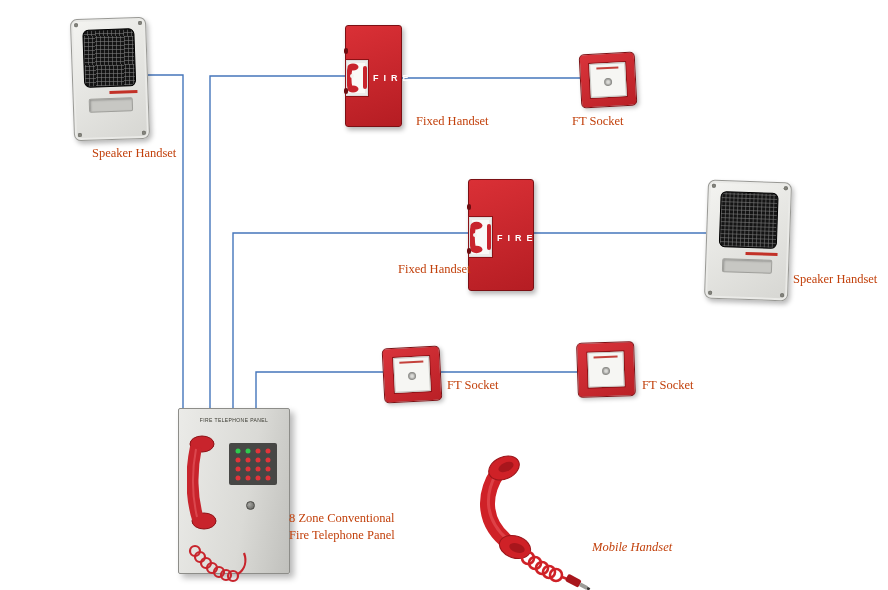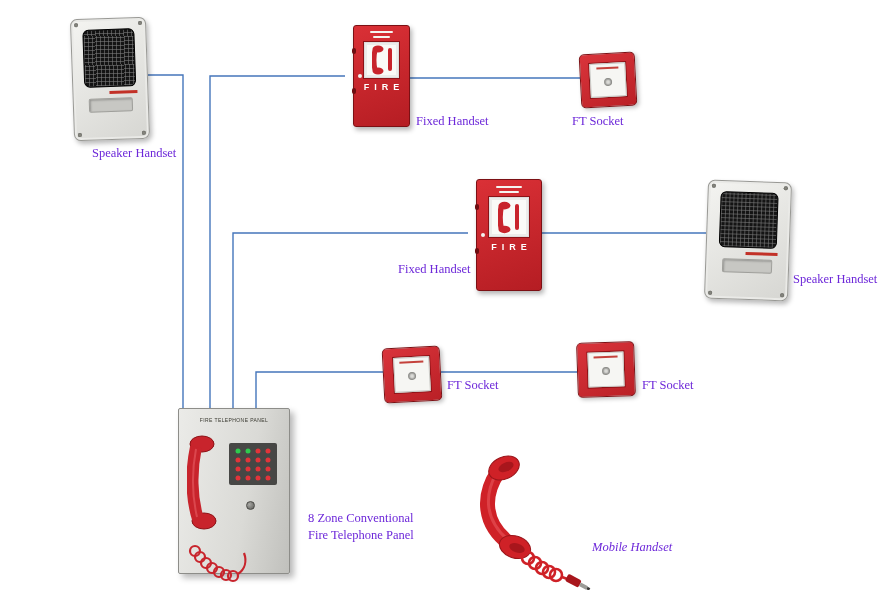--- a/index.html
+++ b/index.html
@@ -1,42 +1,42 @@
 <!DOCTYPE html>
 <html><head>
 <meta charset="utf-8">
 <style>
   * { margin:0; padding:0; box-sizing:border-box; }
   body { background:#fff; }
   .canvas { position:relative; width:888px; height:590px; background:#ffffff; overflow:hidden;
             font-family:"Liberation Serif","DejaVu Serif",serif; }
   svg.wires { position:absolute; left:0; top:0; z-index:0; }
   .device { position:absolute; z-index:2; }
-  .lbl { position:absolute; z-index:3; font-size:12.5px; color:#6d28d9; white-space:nowrap; }
+  .lbl { position:absolute; z-index:3; font-size:12.5px; color:#c2410c; white-space:nowrap; }
 
   
   .speaker { border-radius:7px; background:linear-gradient(145deg,#f4f4f1,#d6d6d2);
              border:1px solid #989894; box-shadow:2px 3px 5px rgba(0,0,0,.28), inset 0 0 0 2px #eaeae7; }
   .sp-grille { margin:10px auto 4px; width:70%; height:48%;
                background-color:#141414;
                background-image:repeating-linear-gradient(0deg, rgba(130,130,130,.55) 0 1px, transparent 1px 4px),
                                 repeating-linear-gradient(90deg, rgba(130,130,130,.55) 0 1px, transparent 1px 4px);
                border-radius:6px; border:1px solid #000; }
   .sp-red { width:38%; height:3px; background:#c23127; margin:3px 14% 3px auto; }
   .sp-window { width:60%; height:12%; background:#c7c7c3; border:1px solid #9f9f9b;
                margin:4px auto; border-radius:2px; box-shadow:inset 1px 1px 2px rgba(0,0,0,.25); }
   .screw { position:absolute; width:4px; height:4px; border-radius:50%; background:#87877f;
            box-shadow:inset 0 0 1px #222; }
   .screw.tl{left:3px;top:3px} .screw.tr{right:3px;top:3px}
   .screw.bl{left:3px;bottom:3px} .screw.br{right:3px;bottom:3px}
 
   
   .fixed { background:linear-gradient(160deg,#da3036,#b51d23); border:1px solid #7c1014;
            border-radius:3px; box-shadow:2px 3px 5px rgba(0,0,0,.3);
-           display:flex; flex-direction:column; align-items:center;margin-left:8px; }
+           display:flex; flex-direction:row; align-items:center; }
   .fh-dash { background:#f5f5f1; height:2px; border-radius:1px; }
   .fh-d1 { width:42%; margin-top:9%; } .fh-d2 { width:30%; margin-top:3px; }
   .fh-panel { background:#fafaf7; border:1px solid #ddd; box-shadow:0 0 0 1px #8c1216, inset 0 0 0 2px #ececea;
               width:62%; height:36%; margin:7% auto 0; display:flex; align-items:center; justify-content:center; gap:4px; }
   .fh-bar { width:4px; height:68%; background:#c8242c; border-radius:2px; }
   .fh-hinge { position:absolute; left:-2px; width:4px; height:6px; background:#6d0d11; border-radius:2px; }
   .fh-dot { position:absolute; left:4px; top:48%; width:4px; height:4px; border-radius:50%; background:#f3f3ef; }
   .fire-text { color:#fff; font-family:"Liberation Sans","DejaVu Sans",sans-serif; font-weight:bold;
                font-size:9px; letter-spacing:5px; text-indent:5px; margin-top:8%; }
 
@@ -203,21 +203,21 @@
           <circle cx="19" cy="22" r="5"></circle>
             <circle cx="25" cy="27" r="5"></circle>
           <circle cx="32" cy="31" r="5"></circle>
             <circle cx="39" cy="34" r="5"></circle>
           <circle cx="46" cy="35" r="5"></circle>
           <path d="M51,33 C58,28 60,20 57,12"></path>
         </g>
       </svg>
     </div>
   </div>
-  <div class="lbl" style="left:308px; top:510px; line-height:1.35;">
+  <div class="lbl" style="left:289px; top:510px; line-height:1.35;">
     <div>8 Zone Conventional</div>
     <div>Fire Telephone Panel</div>
   </div>
 
   <div class="device mobile" style="left:468px; top:450px;">
     <svg width="130" height="140" viewBox="0 0 130 140">
       <path d="M30,22 C14,46 15,74 42,94" stroke="#cf2127" stroke-width="15" stroke-linecap="round" fill="none"></path>
       <path d="M28,24 C16,46 17,70 40,90" stroke="#e8575c" stroke-width="3" fill="none" opacity="0.6"></path>
       <ellipse cx="36" cy="18" rx="16" ry="11" transform="rotate(-24 36 18)" fill="#cf2127" stroke="#9a151a" stroke-width="1"></ellipse>
       <ellipse cx="38" cy="17" rx="8" ry="4.5" transform="rotate(-24 38 17)" fill="#a8161c"></ellipse>

